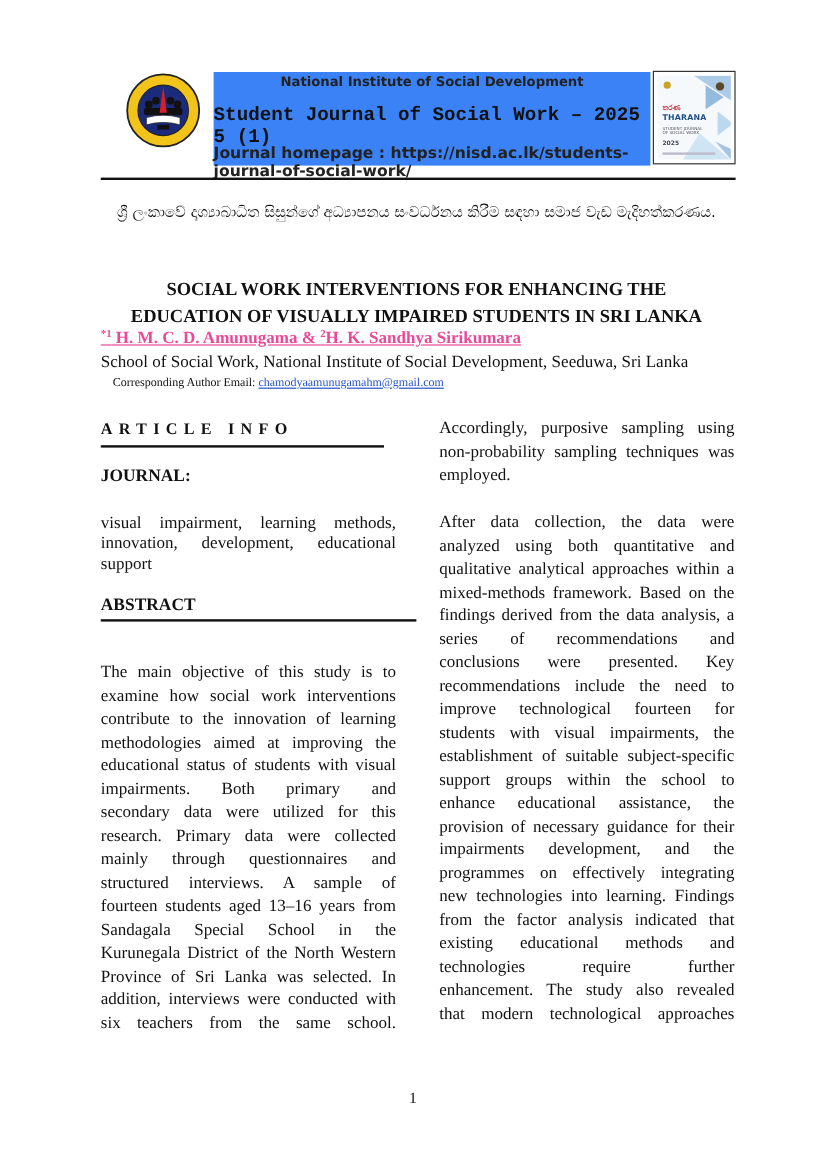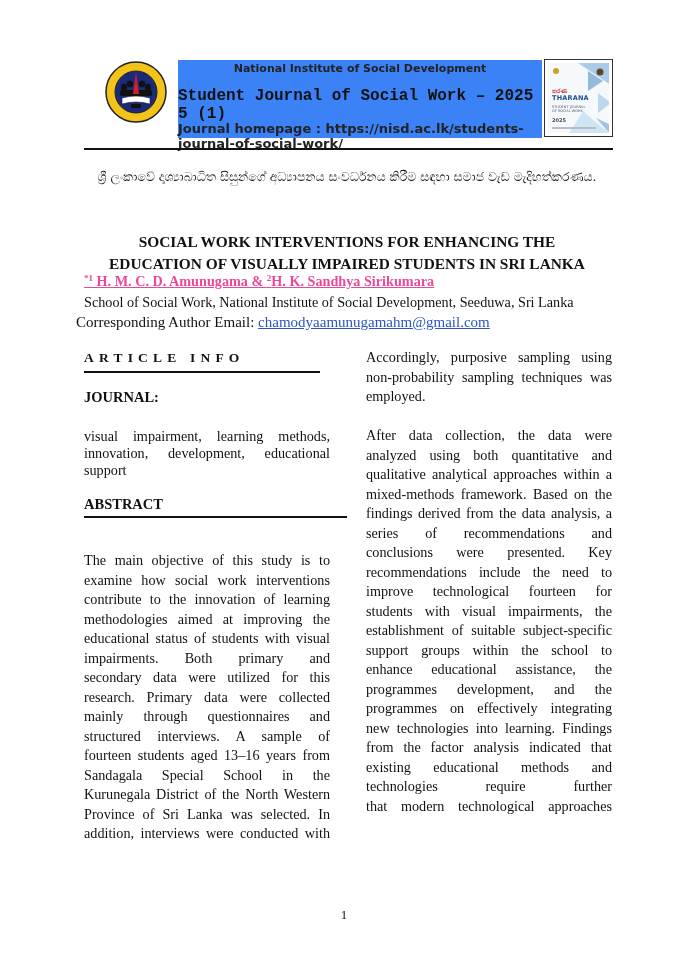--- a/index.html
+++ b/index.html
@@ -22,21 +22,21 @@
   .hr-top { left: 84px; top: 148px; width: 529px; height: 1.5px; background: #111; }
 
   
   .sinhala-title { left: 84px; top: 166px; width: 526px; text-align: center; font-family: "DejaVu Sans", sans-serif; font-size: 12.5px; line-height: 22px; color: #111; }
   .en-title { left: 84px; top: 211px; width: 526px; text-align: center; font-weight: bold; font-size: 15.4px; line-height: 22px; color: #111; margin-top: 20px; }
 
   
   .authors { left: 84px; top: 273px; font-weight: bold; font-size: 14.2px; color: #ec4899; text-decoration: underline; }
   .authors sup { font-size: 9px; vertical-align: 5px; font-weight: bold; }
   .affil { left: 84px; top: 294px; font-size: 14.2px; color: #111; }
-  .corr { left: 76px; top: 314px; font-size: 15px; color: #111; }
+  .corr { left: 94px; top: 314px; font-size: 10px; color: #111; }
   .corr a { color: #2a55c7; text-decoration: underline; }
 
   
   .article-info { left: 84px; top: 350px; font-weight: bold; font-size: 13.5px; letter-spacing: 5.2px; color: #111; }
   .ai-rule { left: 84px; top: 371px; width: 236px; height: 1.5px; background: #111; }
   .keywords-h { left: 84px; top: 389px; font-weight: bold; font-size: 14.5px; color: #111; }
   .keywords { left: 84px; top: 428px; width: 246px; font-size: 14.2px; line-height: 17px; text-align: justify; color: #111; }
   .abstract-h { left: 84px; top: 496px; font-weight: bold; font-size: 14.5px; color: #111; }
   .abs-rule { left: 84px; top: 516px; width: 263px; height: 1.5px; background: #111; }
   .col { font-size: 14.2px; line-height: 19.5px; text-align: justify; text-align-last: justify; color: #111; }
@@ -118,42 +118,45 @@
     <div>impairments. Both primary and</div>
     <div>secondary data were utilized for this</div>
     <div>research. Primary data were collected</div>
     <div>mainly through questionnaires and</div>
     <div>structured interviews. A sample of</div>
     <div>fourteen students aged 13–16 years from</div>
     <div>Sandagala Special School in the</div>
     <div>Kurunegala District of the North Western</div>
     <div>Province of Sri Lanka was selected. In</div>
     <div>addition, interviews were conducted with</div>
+    <div>six teachers from the same school.</div>
   </div>
 <div class="abs col right-body-1" id="right-col-1">
     <div>Accordingly, purposive sampling using</div>
     <div>non-probability sampling techniques was</div>
     <div class="last">employed.</div>
   </div>
 <div class="abs col right-body-2" id="right-col-2">
     <div>After data collection, the data were</div>
     <div>analyzed using both quantitative and</div>
     <div>qualitative analytical approaches within a</div>
     <div>mixed-methods framework. Based on the</div>
     <div>findings derived from the data analysis, a</div>
     <div>series of recommendations and</div>
     <div>conclusions were presented. Key</div>
     <div>recommendations include the need to</div>
     <div>improve technological fourteen for</div>
     <div>students with visual impairments, the</div>
     <div>establishment of suitable subject-specific</div>
     <div>support groups within the school to</div>
     <div>enhance educational assistance, the</div>
-    <div>programmes development, and the</div>
+    <div>provision of necessary guidance for their</div>
+    <div>impairments development, and the</div>
     <div>programmes on effectively integrating</div>
     <div>new technologies into learning. Findings</div>
     <div>from the factor analysis indicated that</div>
     <div>existing educational methods and</div>
     <div>technologies require further</div>
+    <div>enhancement. The study also revealed</div>
     <div>that modern technological approaches</div>
   </div>
 
 <div class="abs page-num">1</div>
 
 </body></html>

